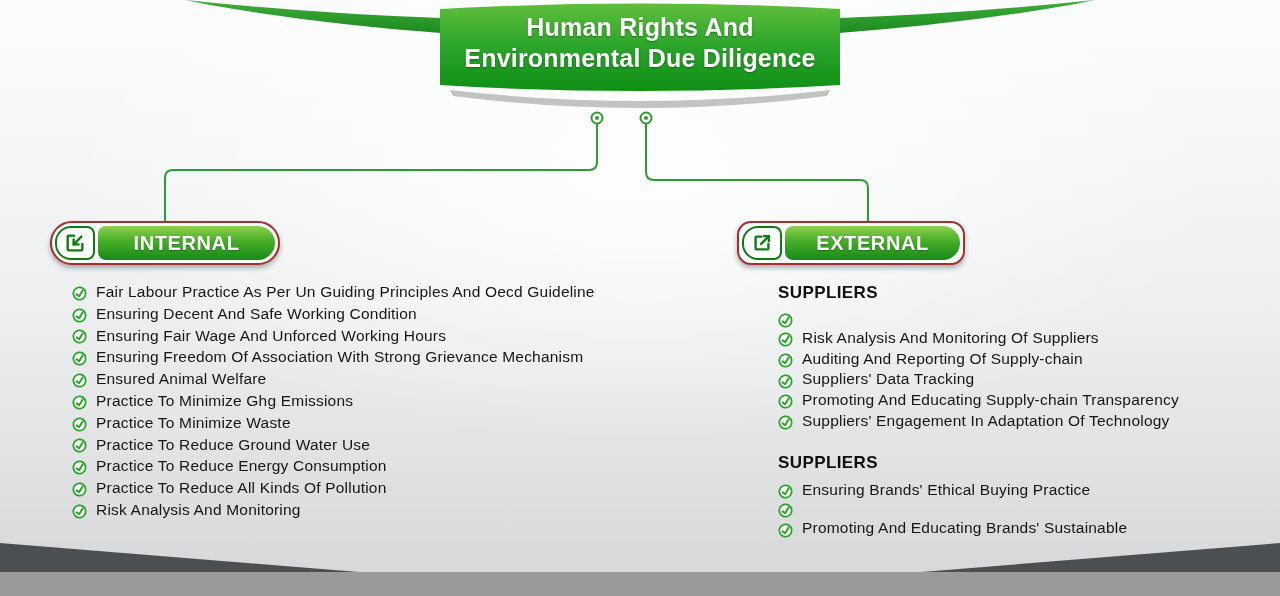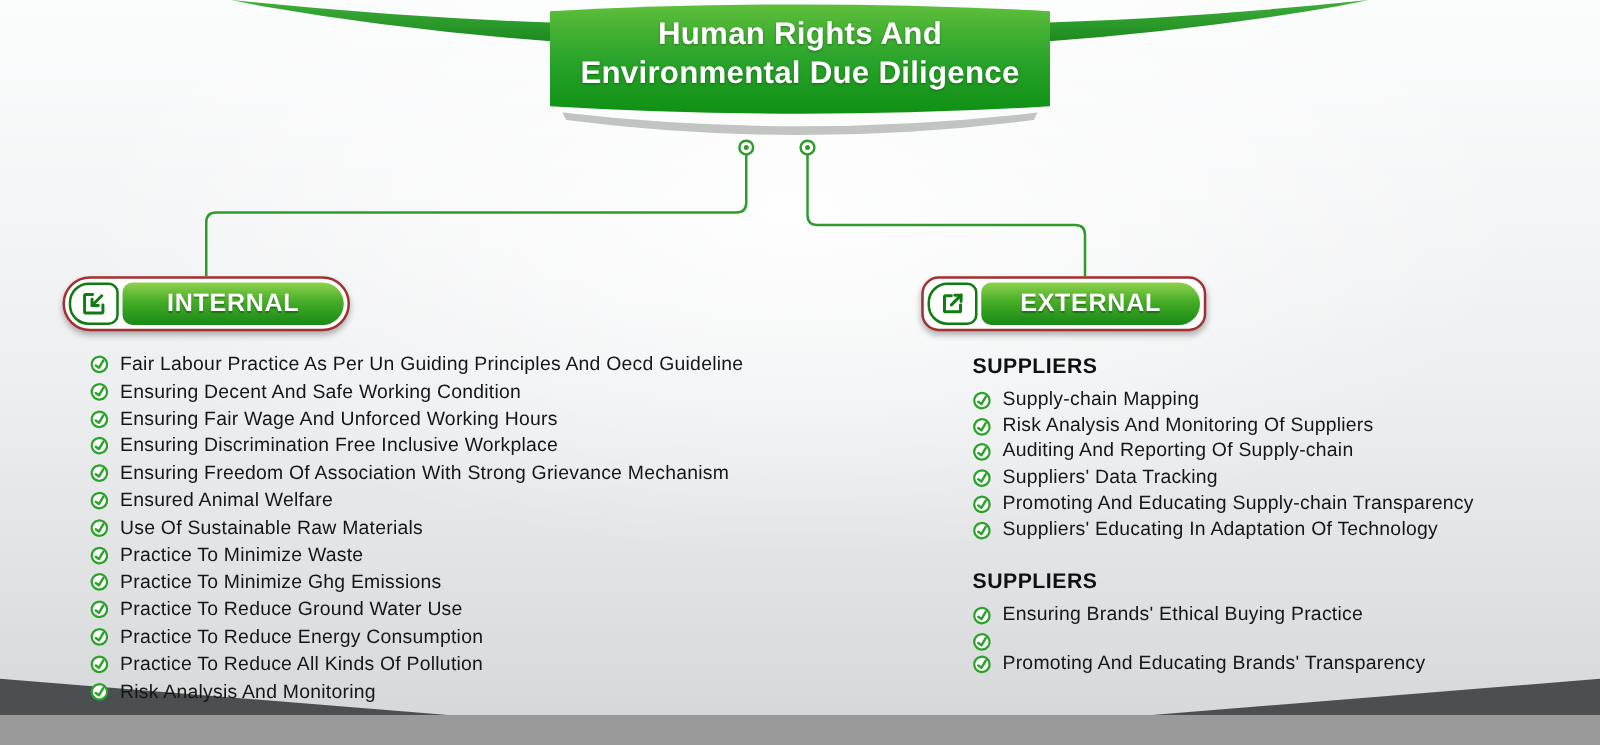--- a/index.html
+++ b/index.html
@@ -52,21 +52,21 @@
     background:linear-gradient(180deg,#8ed24e 0%, #46ad27 45%, #178a17 100%);
     border-radius:8px 17px 17px 8px;
     display:flex; align-items:center; justify-content:center;
     color:#ffffff; font-weight:bold; font-size:20px; letter-spacing:0.6px;
     text-shadow:0 1px 1px rgba(0,0,0,0.30);
   }
 
   
   ul.list { list-style:none; margin:0; padding:0; }
   .list li {
-    display:flex; align-items:flex-start; gap:9px;
+    display:flex; align-items:center; gap:9px;
     font-size:15.5px; color:#161616; letter-spacing:0.2px;
   }
   .list.internal { position:absolute; left:72px; top:281px; width:620px; z-index:4; }
   .list.internal li { line-height:21.8px; }
   .check { flex:0 0 15px; width:15px; height:15px; margin-top:3px; transform:rotate(-8deg); }
 
   .ext-col { position:absolute; left:778px; top:283px; width:500px; z-index:4; }
   .group-heading {
     margin:0 0 7px 0; font-size:17px; font-weight:bold;
     color:#101010; letter-spacing:0.4px;
@@ -162,56 +162,42 @@
           <circle cx="10" cy="10" r="8.2" fill="#fff" stroke="#2ba32b" stroke-width="2.4"></circle>
           <path d="M6 10.6 L9 13.6 L14.6 6.6" fill="none" stroke="#2ba32b" stroke-width="2.6" stroke-linecap="round" stroke-linejoin="round"></path>
         </svg>
       <span>Ensuring Fair Wage And Unforced Working Hours</span>
     </li>
     <li>
       <svg class="check" viewBox="0 0 20 20" aria-hidden="true">
           <circle cx="10" cy="10" r="8.2" fill="#fff" stroke="#2ba32b" stroke-width="2.4"></circle>
           <path d="M6 10.6 L9 13.6 L14.6 6.6" fill="none" stroke="#2ba32b" stroke-width="2.6" stroke-linecap="round" stroke-linejoin="round"></path>
         </svg>
-      <span>Ensuring Discrimination Free Inclusive Workplace</span>
-    </li>
-    <li>
-      <svg class="check" viewBox="0 0 20 20" aria-hidden="true">
-          <circle cx="10" cy="10" r="8.2" fill="#fff" stroke="#2ba32b" stroke-width="2.4"></circle>
-          <path d="M6 10.6 L9 13.6 L14.6 6.6" fill="none" stroke="#2ba32b" stroke-width="2.6" stroke-linecap="round" stroke-linejoin="round"></path>
-        </svg>
       <span>Ensuring Freedom Of Association With Strong Grievance Mechanism</span>
     </li>
     <li>
       <svg class="check" viewBox="0 0 20 20" aria-hidden="true">
           <circle cx="10" cy="10" r="8.2" fill="#fff" stroke="#2ba32b" stroke-width="2.4"></circle>
           <path d="M6 10.6 L9 13.6 L14.6 6.6" fill="none" stroke="#2ba32b" stroke-width="2.6" stroke-linecap="round" stroke-linejoin="round"></path>
         </svg>
       <span>Ensured Animal Welfare</span>
     </li>
     <li>
       <svg class="check" viewBox="0 0 20 20" aria-hidden="true">
           <circle cx="10" cy="10" r="8.2" fill="#fff" stroke="#2ba32b" stroke-width="2.4"></circle>
           <path d="M6 10.6 L9 13.6 L14.6 6.6" fill="none" stroke="#2ba32b" stroke-width="2.6" stroke-linecap="round" stroke-linejoin="round"></path>
         </svg>
-      <span>Use Of Sustainable Raw Materials</span>
+      <span>Practice To Minimize Ghg Emissions</span>
     </li>
     <li>
       <svg class="check" viewBox="0 0 20 20" aria-hidden="true">
           <circle cx="10" cy="10" r="8.2" fill="#fff" stroke="#2ba32b" stroke-width="2.4"></circle>
           <path d="M6 10.6 L9 13.6 L14.6 6.6" fill="none" stroke="#2ba32b" stroke-width="2.6" stroke-linecap="round" stroke-linejoin="round"></path>
         </svg>
       <span>Practice To Minimize Waste</span>
-    </li>
-    <li>
-      <svg class="check" viewBox="0 0 20 20" aria-hidden="true">
-          <circle cx="10" cy="10" r="8.2" fill="#fff" stroke="#2ba32b" stroke-width="2.4"></circle>
-          <path d="M6 10.6 L9 13.6 L14.6 6.6" fill="none" stroke="#2ba32b" stroke-width="2.6" stroke-linecap="round" stroke-linejoin="round"></path>
-        </svg>
-      <span>Practice To Minimize Ghg Emissions</span>
     </li>
     <li>
       <svg class="check" viewBox="0 0 20 20" aria-hidden="true">
           <circle cx="10" cy="10" r="8.2" fill="#fff" stroke="#2ba32b" stroke-width="2.4"></circle>
           <path d="M6 10.6 L9 13.6 L14.6 6.6" fill="none" stroke="#2ba32b" stroke-width="2.6" stroke-linecap="round" stroke-linejoin="round"></path>
         </svg>
       <span>Practice To Reduce Ground Water Use</span>
     </li>
     <li>
       <svg class="check" viewBox="0 0 20 20" aria-hidden="true">
@@ -239,21 +225,20 @@
   <div class="ext-col">
 
     <div class="group">
       <h3 class="group-heading">SUPPLIERS</h3>
       <ul class="list">
         <li>
           <svg class="check" viewBox="0 0 20 20" aria-hidden="true">
               <circle cx="10" cy="10" r="8.2" fill="#fff" stroke="#2ba32b" stroke-width="2.4"></circle>
               <path d="M6 10.6 L9 13.6 L14.6 6.6" fill="none" stroke="#2ba32b" stroke-width="2.6" stroke-linecap="round" stroke-linejoin="round"></path>
             </svg>
-          <span>Supply-chain Mapping</span>
         </li>
         <li>
           <svg class="check" viewBox="0 0 20 20" aria-hidden="true">
               <circle cx="10" cy="10" r="8.2" fill="#fff" stroke="#2ba32b" stroke-width="2.4"></circle>
               <path d="M6 10.6 L9 13.6 L14.6 6.6" fill="none" stroke="#2ba32b" stroke-width="2.6" stroke-linecap="round" stroke-linejoin="round"></path>
             </svg>
           <span>Risk Analysis And Monitoring Of Suppliers</span>
         </li>
         <li>
           <svg class="check" viewBox="0 0 20 20" aria-hidden="true">
@@ -274,21 +259,21 @@
               <circle cx="10" cy="10" r="8.2" fill="#fff" stroke="#2ba32b" stroke-width="2.4"></circle>
               <path d="M6 10.6 L9 13.6 L14.6 6.6" fill="none" stroke="#2ba32b" stroke-width="2.6" stroke-linecap="round" stroke-linejoin="round"></path>
             </svg>
           <span>Promoting And Educating Supply-chain Transparency</span>
         </li>
         <li>
           <svg class="check" viewBox="0 0 20 20" aria-hidden="true">
               <circle cx="10" cy="10" r="8.2" fill="#fff" stroke="#2ba32b" stroke-width="2.4"></circle>
               <path d="M6 10.6 L9 13.6 L14.6 6.6" fill="none" stroke="#2ba32b" stroke-width="2.6" stroke-linecap="round" stroke-linejoin="round"></path>
             </svg>
-          <span>Suppliers' Educating In Adaptation Of Technology</span>
+          <span>Suppliers' Engagement In Adaptation Of Technology</span>
         </li>
       </ul>
     </div>
 
     <div class="group">
       <h3 class="group-heading">SUPPLIERS</h3>
       <ul class="list">
         <li>
           <svg class="check" viewBox="0 0 20 20" aria-hidden="true">
               <circle cx="10" cy="10" r="8.2" fill="#fff" stroke="#2ba32b" stroke-width="2.4"></circle>
@@ -300,20 +285,20 @@
           <svg class="check" viewBox="0 0 20 20" aria-hidden="true">
               <circle cx="10" cy="10" r="8.2" fill="#fff" stroke="#2ba32b" stroke-width="2.4"></circle>
               <path d="M6 10.6 L9 13.6 L14.6 6.6" fill="none" stroke="#2ba32b" stroke-width="2.6" stroke-linecap="round" stroke-linejoin="round"></path>
             </svg>
         </li>
         <li>
           <svg class="check" viewBox="0 0 20 20" aria-hidden="true">
               <circle cx="10" cy="10" r="8.2" fill="#fff" stroke="#2ba32b" stroke-width="2.4"></circle>
               <path d="M6 10.6 L9 13.6 L14.6 6.6" fill="none" stroke="#2ba32b" stroke-width="2.6" stroke-linecap="round" stroke-linejoin="round"></path>
             </svg>
-          <span>Promoting And Educating Brands' Transparency</span>
+          <span>Promoting And Educating Brands' Sustainable</span>
         </li>
       </ul>
     </div>
 
   </div>
 
 </div>
 
 </body></html>

